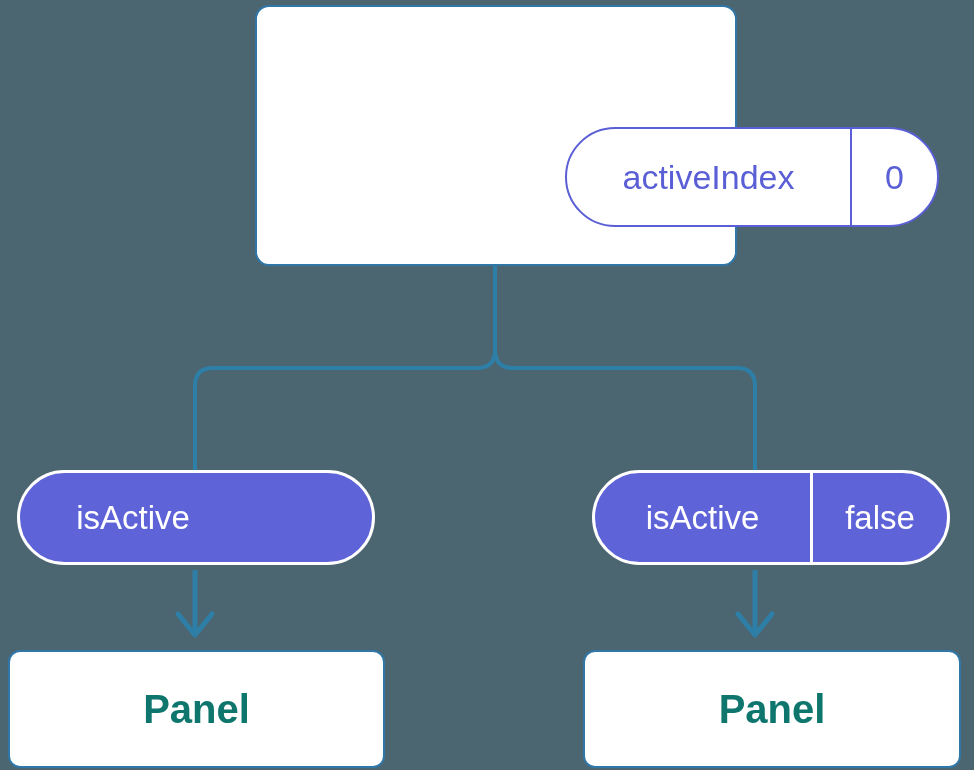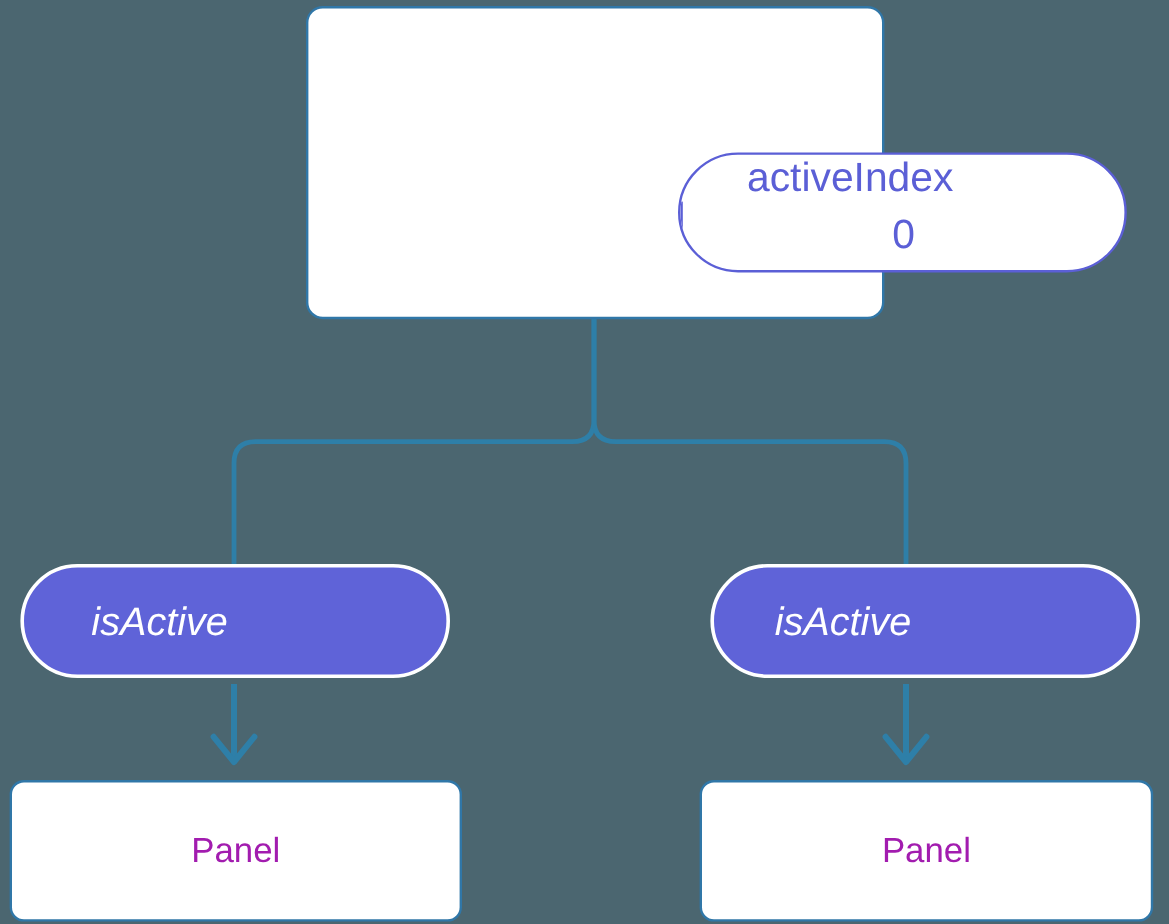--- a/index.html
+++ b/index.html
@@ -89,37 +89,35 @@
   }
   .pill.outlined .pill-val {
     border-left: 2px solid #5b5fd6;
   }
 
   
   .pill.filled {
     border: 3px solid #ffffff;
     background: #5f63d8;
     border-radius: 999px;
-    font-style: italic;
   }
   .pill.filled .pill-key,
   .pill.filled .pill-val {
     color: #ffffff;
   }
   .pill.filled .pill-val {
     border-left: 3px solid #ffffff;
   }
 
   
   #pill-active-index {
     left: 308px;
     top: 120px;
     width: 374px;
     height: 100px;
-    flex-direction: column;
   }
   #pill-active-index .pill-key {
     width: 283px;
     font-size: 34px;
   }
   #pill-active-index .pill-val {
     flex: 1;
     font-size: 34px;
   }
 
@@ -153,23 +151,23 @@
     font-size: 33px;
   }
 
   
   .panel-card {
     display: flex;
     align-items: center;
     justify-content: center;
   }
   .panel-label {
-    color: #a21caf;
-    font-size: 29px;
-    font-weight: 400;
+    color: #0f766e;
+    font-size: 40px;
+    font-weight: 700;
     line-height: 1;
   }
   #panel-card-left {
     left: 8px;
     top: 650px;
     width: 377px;
     height: 118px;
   }
   #panel-card-right {
     left: 583px;
@@ -220,19 +218,20 @@
   <div class="pill filled" id="pill-is-active-left">
     <span class="pill-key">isActive</span>
   </div>
 
   <div class="card panel-card" id="panel-card-left">
     <span class="panel-label">Panel</span>
   </div>
 
   <div class="pill filled" id="pill-is-active-right">
     <span class="pill-key">isActive</span>
+    <span class="pill-val">false</span>
   </div>
 
   <div class="card panel-card" id="panel-card-right">
     <span class="panel-label">Panel</span>
   </div>
 
 </div>
 
 </body></html>

